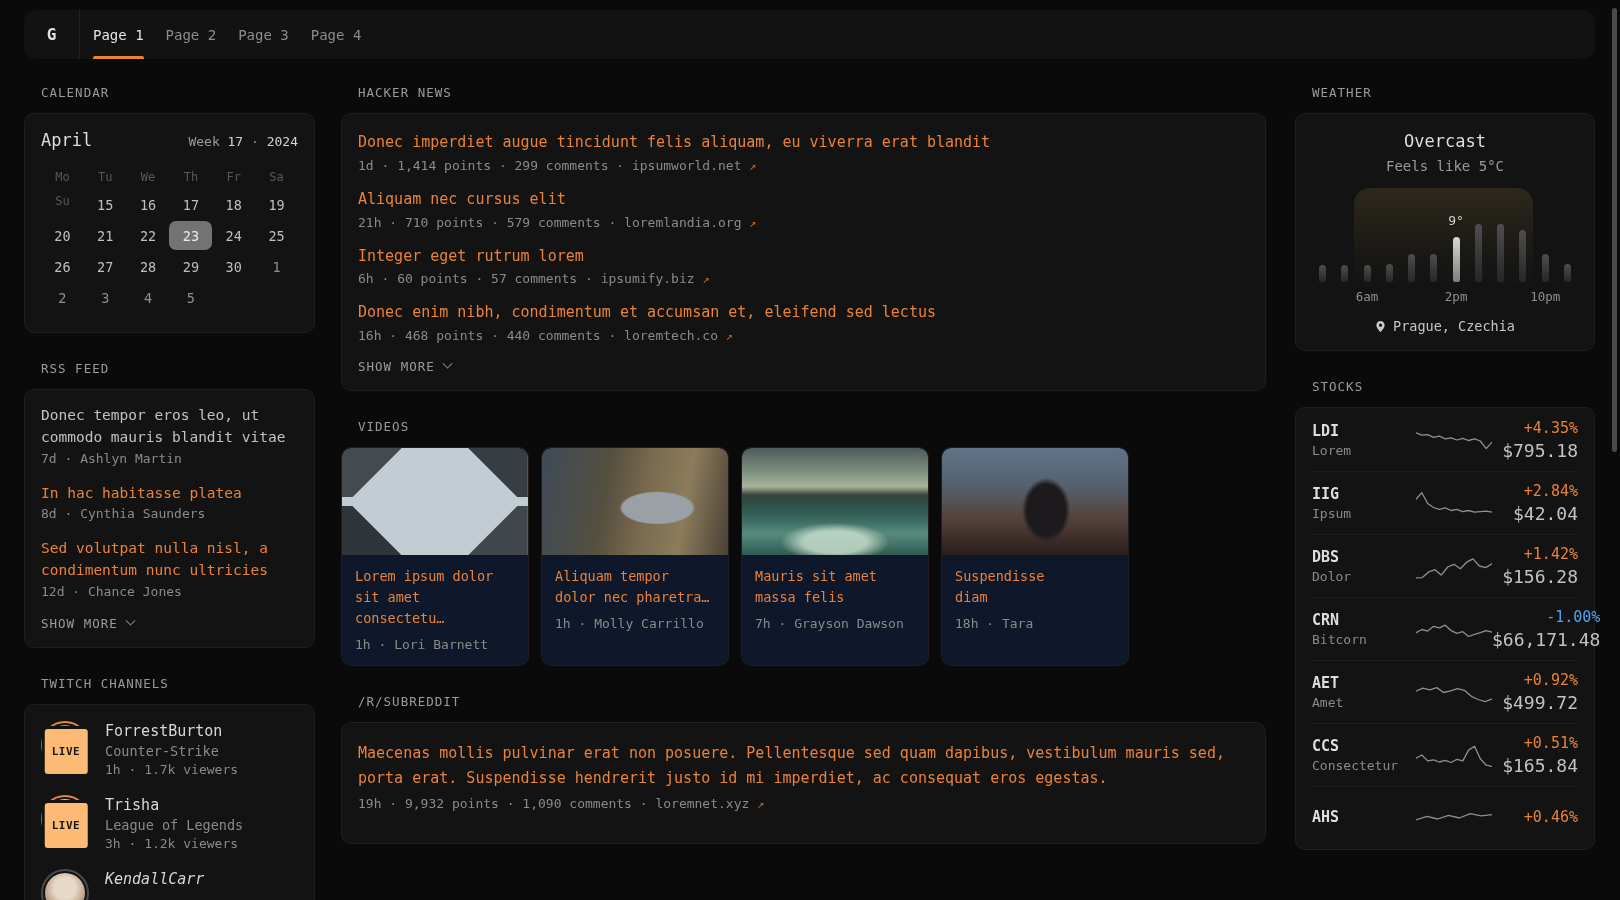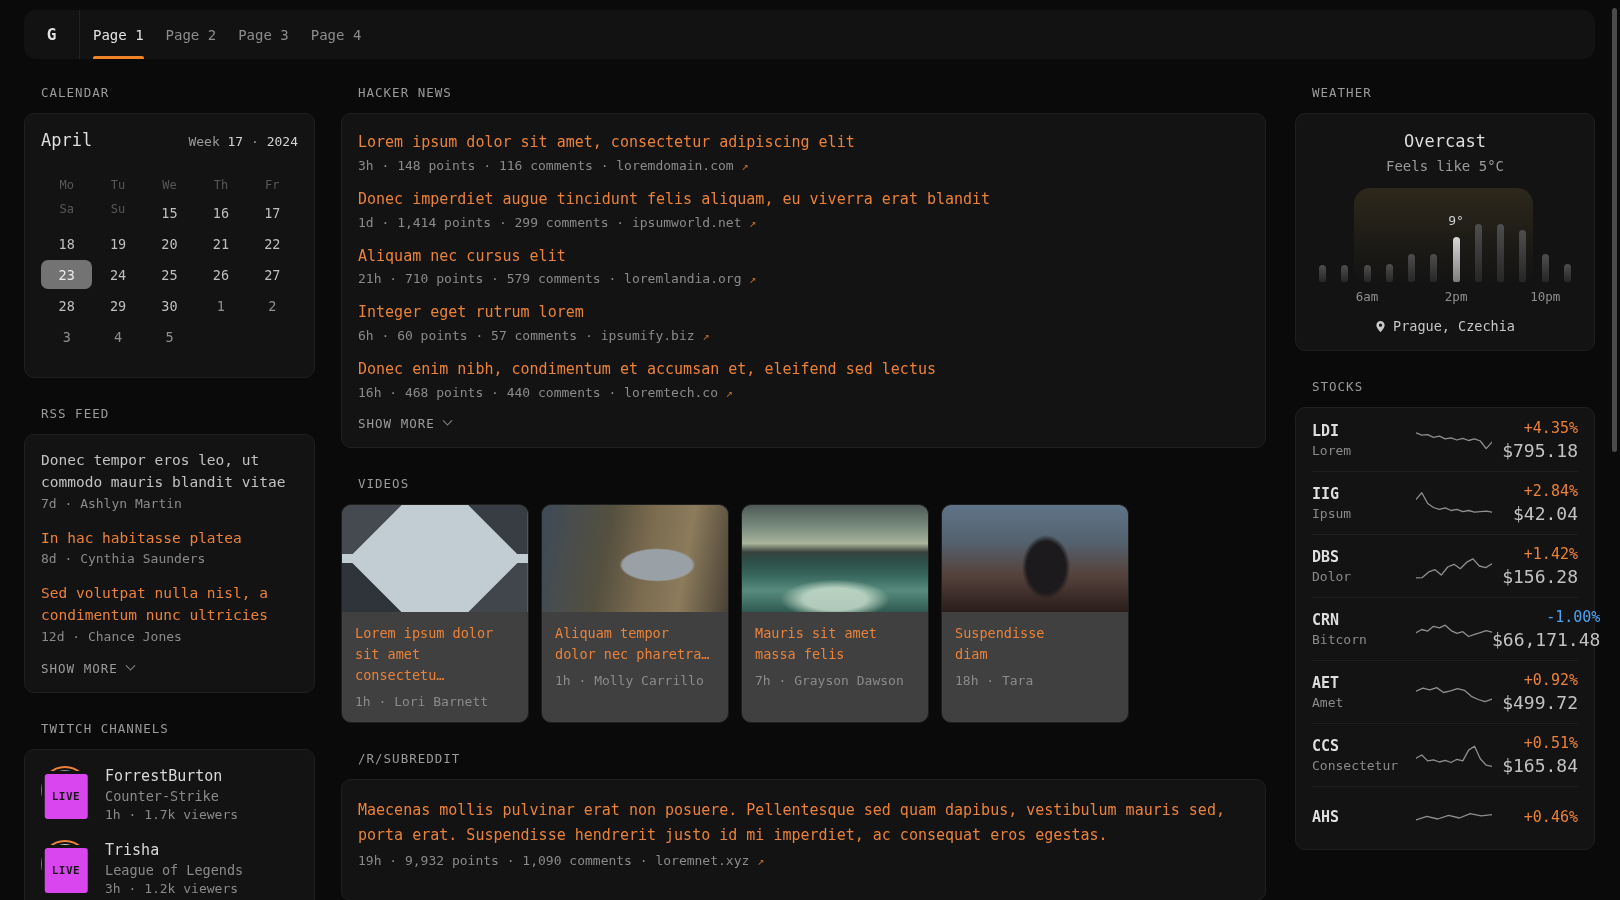--- a/index.html
+++ b/index.html
@@ -29,26 +29,26 @@
   .main{display:flex;margin:26px 25px 0 24px;align-items:flex-start;}
   .col-left{width:291px;flex:none;}
   .col-mid{width:925px;flex:none;margin-left:26px;}
   .col-right{width:300px;flex:none;margin-left:29px;}
   .widget + .widget{margin-top:28px;}
   .sec-title{font-size:12.5px;font-weight:normal;color:var(--title);letter-spacing:1px;
     margin:0 0 13px 17px;}
   .card{background:var(--card-bg);border:1px solid var(--card-border);border-radius:10px;}
   .meta{font-size:13px;color:var(--meta);}
   
-  .cal-card{padding:16px 16px 26px;}
+  .cal-card{padding:16px 16px 20px;}
   .cal-head{display:flex;justify-content:space-between;align-items:baseline;}
   .cal-month{font-size:17px;color:#dedede;}
   .cal-week{font-size:13px;color:#d2d2d2;margin-left:48px;}
   .cal-week .dim{color:#9a9a9a;}
-  .cal-grid{display:grid;grid-template-columns:repeat(5,1fr);margin-top:24px;row-gap:2px;}
+  .cal-grid{display:grid;grid-template-columns:repeat(6,1fr);margin-top:16px;row-gap:2px;}
   .cal-dow{height:22px;display:flex;align-items:center;justify-content:center;
     font-size:12px;color:#585858;}
   .cal-day{height:29px;display:flex;align-items:center;justify-content:center;
     font-size:13.5px;color:#bfbfbf;border-radius:7px;}
   .cal-day[data-state="muted"]{color:#8f8f8f;}
   .cal-day[data-state="selected"]{background:#737373;color:#ececec;}
   
   .feed-card{padding:15px 16px 16px;}
   .feed-item{margin-bottom:17px;}
   .feed-title{font-size:14.5px;line-height:1.5;color:var(--accent);cursor:pointer;}
@@ -64,35 +64,35 @@
   .t-row:last-child{margin-bottom:0;font-style:italic;}
   .avatar-wrap{position:relative;width:50px;flex:none;}
   .avatar-ring{width:48px;height:48px;border-radius:50%;border:2px solid var(--accent);
     padding:2px;background:var(--card-bg);}
   .t-row[data-live="false"] .avatar-ring{border-color:#4a4a4a;}
   .avatar-img{width:100%;height:100%;border-radius:50%;}
   .avatar-img[data-avatar="1"]{background:radial-gradient(circle at 42% 32%,#cfcfcf 0 16%,#8a8a8a 42%,#3a3a3a 78%);}
   .avatar-img[data-avatar="2"]{background:radial-gradient(circle at 50% 28%,#d8d4cc 0 30%,#7e7a72 62%,#42403c 90%);}
   .avatar-img[data-avatar="3"]{background:radial-gradient(circle at 50% 38%,#e7d9c8 0 34%,#b59a80 68%,#6e5c4a 95%);}
   .live-badge{position:absolute;left:50%;transform:translateX(-50%);bottom:-8px;
-    background:#d946ef;color:#161616;font-size:11px;font-weight:bold;letter-spacing:.5px;
+    background:#fdba74;color:#161616;font-size:11px;font-weight:bold;letter-spacing:.5px;
     padding:16px 7px;border-radius:6px;border:3px solid var(--card-bg);}
   .t-info{margin-left:14px;padding-top:1px;}
   .t-name{font-size:15px;color:#d8d8d8;}
   .t-game{margin-top:3px;font-size:13.5px;}
   .t-meta{margin-top:3px;}
   
   .hn-card{padding:18px 16px 16px;}
   .hn-item{margin-bottom:16px;}
   .hn-title{font-size:15px;line-height:1.45;color:var(--accent);cursor:pointer;}
   .hn-item .meta{margin-top:4px;}
   .ext{color:#c06a2e;font-size:12px;}
   
   .v-row{display:flex;gap:12px;overflow:hidden;}
-  .v-card{width:188px;flex:none;background:#404040;border:1px solid var(--card-border);
+  .v-card{width:188px;flex:none;background:#0f172a;border:1px solid var(--card-border);
     border-radius:10px;overflow:hidden;cursor:pointer;}
   .v-thumb{height:107px;border-radius:9px 9px 0 0;background-repeat:no-repeat;}
   .v-thumb[data-thumb="1"]{
     background-color:#c2ccd3;
     background-image:
       linear-gradient(135deg,#454a50 45%,rgba(0,0,0,0) 46%),
       linear-gradient(225deg,#383d43 45%,rgba(0,0,0,0) 46%),
       linear-gradient(45deg,#2f343a 45%,rgba(0,0,0,0) 46%),
       linear-gradient(315deg,#41464c 45%,rgba(0,0,0,0) 46%);
     background-size:44% 46%;
@@ -281,24 +281,20 @@
       </div>
     </section>
   </div>
 
   <div class="col-mid">
 
     <section class="widget">
       <h2 class="sec-title">HACKER NEWS</h2>
       <div class="card hn-card">
         <div class="hn-item">
-          <div class="hn-title">Lorem ipsum dolor sit amet, consectetur adipiscing elit</div>
-          <div class="meta"><span>3h · 148 points · 116 comments · loremdomain.com</span> <span class="ext">↗</span></div>
-        </div>
-        <div class="hn-item">
           <div class="hn-title">Donec imperdiet augue tincidunt felis aliquam, eu viverra erat blandit</div>
           <div class="meta"><span>1d · 1,414 points · 299 comments · ipsumworld.net</span> <span class="ext">↗</span></div>
         </div>
         <div class="hn-item">
           <div class="hn-title">Aliquam nec cursus elit</div>
           <div class="meta"><span>21h · 710 points · 579 comments · loremlandia.org</span> <span class="ext">↗</span></div>
         </div>
         <div class="hn-item">
           <div class="hn-title">Integer eget rutrum lorem</div>
           <div class="meta"><span>6h · 60 points · 57 comments · ipsumify.biz</span> <span class="ext">↗</span></div>

